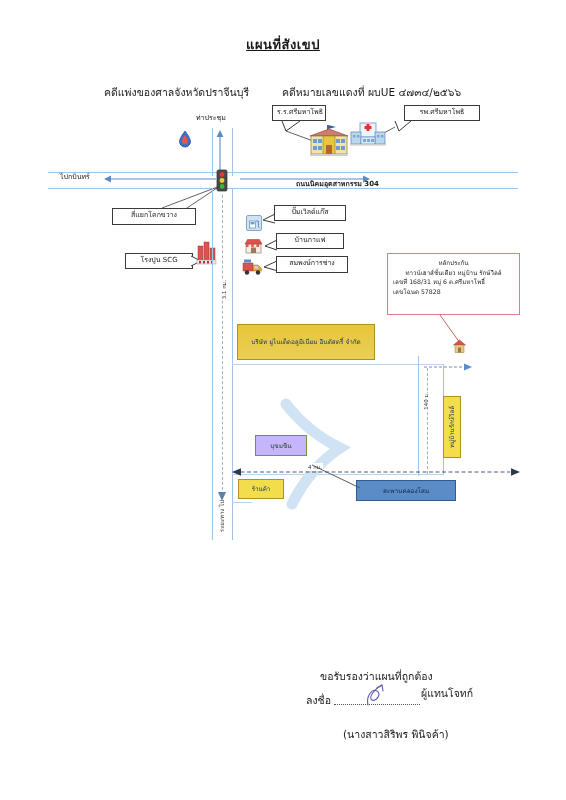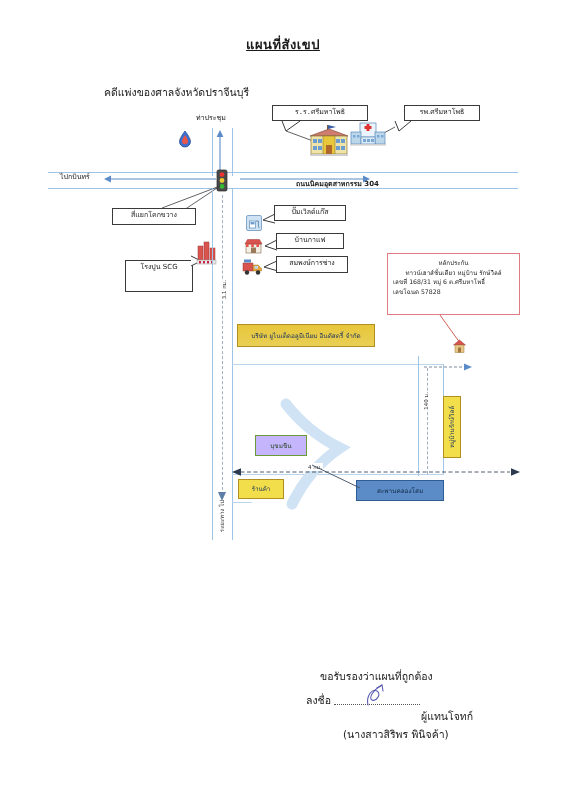--- a/index.html
+++ b/index.html
@@ -80,22 +80,23 @@
   svg{display:block;overflow:visible;}
 </style>
 </head>
 <body>
 
 <div class="page">
 
   <div class="abs title" style="left:0;right:0;top:34px;text-align:center;">แผนที่สังเขป</div>
 
   <div class="abs hdr" style="left:104px;top:84px;">คดีแพ่งของศาลจังหวัดปราจีนบุรี</div>
-
-  <div class="abs callout" style="left:272px;top:105px;width:96px;height:16px;font-family:Liberation Mono, monospace;">ร.ร.ศรีมหาโพธิ</div>
+  <div class="abs hdr" style="left:282px;top:84px;">คดีหมายเลขแดงที่  ผบUE ๔๗๓๔/๒๕๖๖</div>
+
+  <div class="abs callout" style="left:272px;top:105px;width:54px;height:16px;">ร.ร.ศรีมหาโพธิ</div>
   <svg class="abs" style="left:272px;top:121px;" width="66" height="26">
     <polyline points="10,0 14,10 28,0" fill="#fff" stroke="#3a3a3a" stroke-width="1"></polyline>
     <line x1="14" y1="10" x2="52" y2="24" stroke="#3a3a3a" stroke-width="0.8"></line>
   </svg>
   <svg class="abs" style="left:307px;top:122px;" width="48" height="38">
     <rect x="20" y="3" width="1.4" height="9" fill="#7a5a3a"></rect>
     <path d="M21 3 L29 5 L21 7 Z" fill="#3a5fa8"></path>
     <path d="M3 14 L22 7 L41 14 Z" fill="#cf7d6e" stroke="#8a4a3a" stroke-width="0.7"></path>
     <rect x="4" y="14" width="36" height="18" fill="#efe3a8" stroke="#8a7a3a" stroke-width="0.7"></rect>
     <rect x="16" y="14" width="12" height="18" fill="#e8c83a" stroke="#8a7a3a" stroke-width="0.6"></rect>
@@ -168,21 +169,21 @@
     <circle cx="6" cy="10.5" r="2.4" fill="#ec3"></circle>
     <circle cx="6" cy="16.4" r="2.4" fill="#3b3"></circle>
   </svg>
 
   <svg class="abs" style="left:120px;top:186px;" width="104" height="26">
     <line x1="100" y1="0" x2="42" y2="22" stroke="#3a3a3a" stroke-width="0.8"></line>
     <line x1="100" y1="0" x2="64" y2="24" stroke="#3a3a3a" stroke-width="0.8"></line>
   </svg>
   <div class="abs callout" style="left:112px;top:208px;width:84px;height:17px;">สี่แยกโคกขวาง</div>
 
-  <div class="abs callout" style="left:125px;top:260px;width:68px;height:32px;">โรงปูน SCG</div>
+  <div class="abs callout" style="left:125px;top:253px;width:68px;height:16px;">โรงปูน SCG</div>
   <svg class="abs" style="left:191px;top:253px;" width="18" height="16">
     <polyline points="0,3 10,8 0,13" fill="#fff" stroke="#3a3a3a" stroke-width="1"></polyline>
   </svg>
   <svg class="abs" style="left:196px;top:240px;" width="22" height="26">
     <rect x="2" y="6" width="5" height="14" fill="#d9534f" stroke="#9a3b38" stroke-width="0.5"></rect>
     <rect x="8" y="2" width="5" height="18" fill="#d9534f" stroke="#9a3b38" stroke-width="0.5"></rect>
     <rect x="14" y="8" width="5" height="12" fill="#d9534f" stroke="#9a3b38" stroke-width="0.5"></rect>
     <rect x="1" y="20" width="19" height="4" fill="#e8e8e8" stroke="#9a9a9a" stroke-width="0.5"></rect>
     <rect x="3" y="21" width="2" height="2.4" fill="#c24"></rect>
     <rect x="7" y="21" width="2" height="2.4" fill="#c24"></rect>
@@ -235,21 +236,21 @@
   </div>
   <svg class="abs" style="left:438px;top:315px;" width="30" height="34">
     <line x1="2" y1="0" x2="22" y2="28" stroke="#c0392b" stroke-width="0.8"></line>
   </svg>
   <svg class="abs" style="left:452px;top:338px;" width="16" height="16">
     <path d="M1.5 7 L7.5 2 L13.5 7 Z" fill="#d9534f" stroke="#9a3b38" stroke-width="0.5"></path>
     <rect x="3" y="7" width="9" height="7.5" fill="#e8c88a" stroke="#9a7a3a" stroke-width="0.5"></rect>
     <rect x="6" y="9.5" width="3" height="5" fill="#a0763a"></rect>
   </svg>
 
-  <div class="abs box-yellow" style="left:237px;top:324px;width:138px;height:23px;">บริษัท ยูไนเต็ดอลูมิเนียม อินดัสตรี้ จำกัด</div>
+  <div class="abs box-yellow" style="left:237px;top:324px;width:138px;height:36px;">บริษัท ยูไนเต็ดอลูมิเนียม อินดัสตรี้ จำกัด</div>
 
   <div class="abs road-v" style="left:212px;top:188px;height:352px;"></div>
   <div class="abs road-v" style="left:232px;top:188px;height:352px;"></div>
   <div class="abs thin-dash-v" style="left:222px;top:195px;height:300px;"></div>
   <svg class="abs" style="left:216px;top:488px;" width="12" height="14">
     <polygon points="6,13 2,4 10,4" fill="#5b7fa8"></polygon>
   </svg>
 
   <div class="abs dim-label v" style="left:219px;top:280px;">3.1 กม.</div>
 
@@ -280,32 +281,32 @@
 
   <svg class="abs" style="left:232px;top:467px;" width="290" height="10">
     <line x1="2" y1="5" x2="278" y2="5" stroke="#3a4a5e" stroke-width="0.9" stroke-dasharray="4,2.5"></line>
     <polygon points="288,5 279,1.3 279,8.7" fill="#2b3a4e"></polygon>
     <polygon points="0,5 9,1.3 9,8.7" fill="#2b3a4e"></polygon>
   </svg>
   <div class="abs dim-label" style="left:307px;top:463px;">4 กม.</div>
 
   <div class="abs box-yellow2" style="left:238px;top:479px;width:46px;height:20px;">ร้านค้า</div>
 
-  <div class="abs box-blue" style="left:356px;top:480px;width:88px;height:21px;">สะพานคลองโสม</div>
+  <div class="abs box-blue" style="left:356px;top:480px;width:100px;height:21px;">สะพานคลองโสม</div>
   <svg class="abs" style="left:312px;top:462px;" width="52" height="30">
     <line x1="0" y1="3" x2="48" y2="26" stroke="#3a4a5e" stroke-width="0.9"></line>
   </svg>
 
   <div class="abs road-h2" style="left:232px;top:502px;width:20px;"></div>
 
   <div class="abs sig" style="left:320px;top:668px;">ขอรับรองว่าแผนที่ถูกต้อง</div>
 
   <div class="abs sig" style="left:306px;top:692px;">ลงชื่อ</div>
   <div class="abs sigline" style="left:334px;top:704px;width:86px;"></div>
   <svg class="abs" style="left:364px;top:682px;" width="28" height="26">
     <path d="M4 23 C2 14 8 6 13 9 C18 12 12 20 8 18 C4 16 10 7 18 3" fill="none" stroke="#5a5ab0" stroke-width="1.1" stroke-linecap="round"></path>
     <path d="M18 3 L13 6 M18 3 L19 9" fill="none" stroke="#5a5ab0" stroke-width="1.1" stroke-linecap="round"></path>
   </svg>
-  <div class="abs sig" style="left:421px;top:708px;">ผู้แทนโจทก์</div>
+  <div class="abs sig" style="left:421px;top:685px;">ผู้แทนโจทก์</div>
 
   <div class="abs sig" style="left:343px;top:726px;">(นางสาวสิริพร พินิจค้า)</div>
 
 </div>
 
 </body></html>

